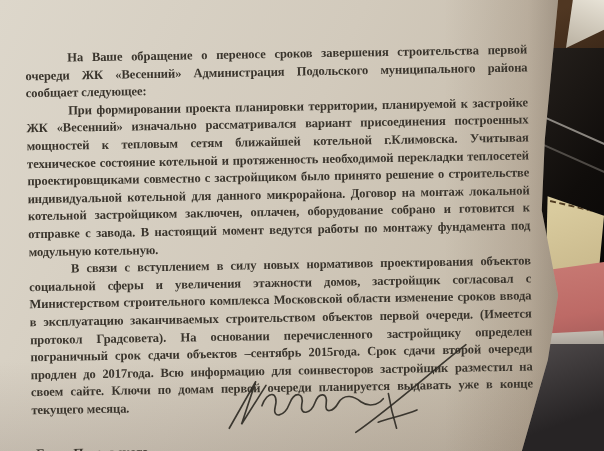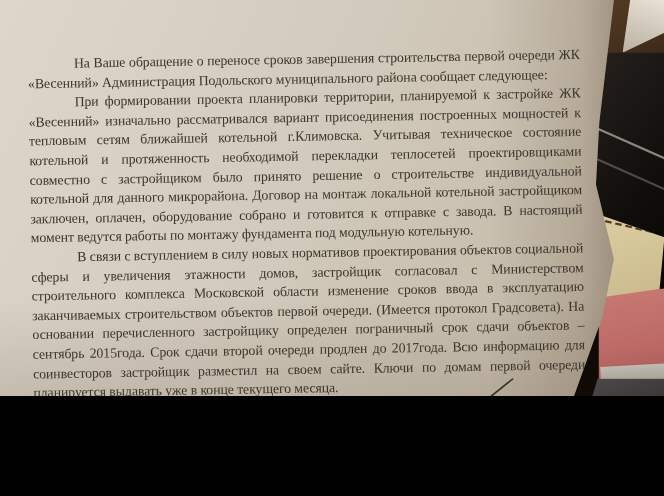--- a/index.html
+++ b/index.html
@@ -1,21 +1,22 @@
 <!DOCTYPE html>
 <html style="--paper: #d2cabc; --paper-light: #ddd7cb; --paper-dark: #bfb4a2; --ink: #3a352d; --background-dark: #1b120b; --background-brown: #503722; --glossy-black: #100d0b; --leather-cream: #d9cb9e; --stitch-brown: #4e3a20; --fabric-pink: #bd6a66; --object-grey-light: #a59e95; --object-grey-dark: #272425; --corner-light: #e7e2d6;"><head>
 <meta charset="utf-8">
 <style>
   html, body { margin: 0; padding: 0; background: #000; }
   .frame {
     position: relative;
     width: 604px;
-    height: 360px;
+    height: 451px;
     overflow: hidden;
     font-family: "Liberation Serif", serif;
+    font-weight: bold;
   }
   
   .bg {
     position: absolute; inset: 0;
     background: linear-gradient(100deg, #2a1c12 0%, var(--background-dark, #1b120b) 55%, #0d0805 100%);
   }
   .brown-streak {
     position: absolute; left: 538px; top: 0; width: 66px; height: 170px;
     background: linear-gradient(155deg, var(--background-brown, #503722) 10%, #2a1b10 70%);
   }

